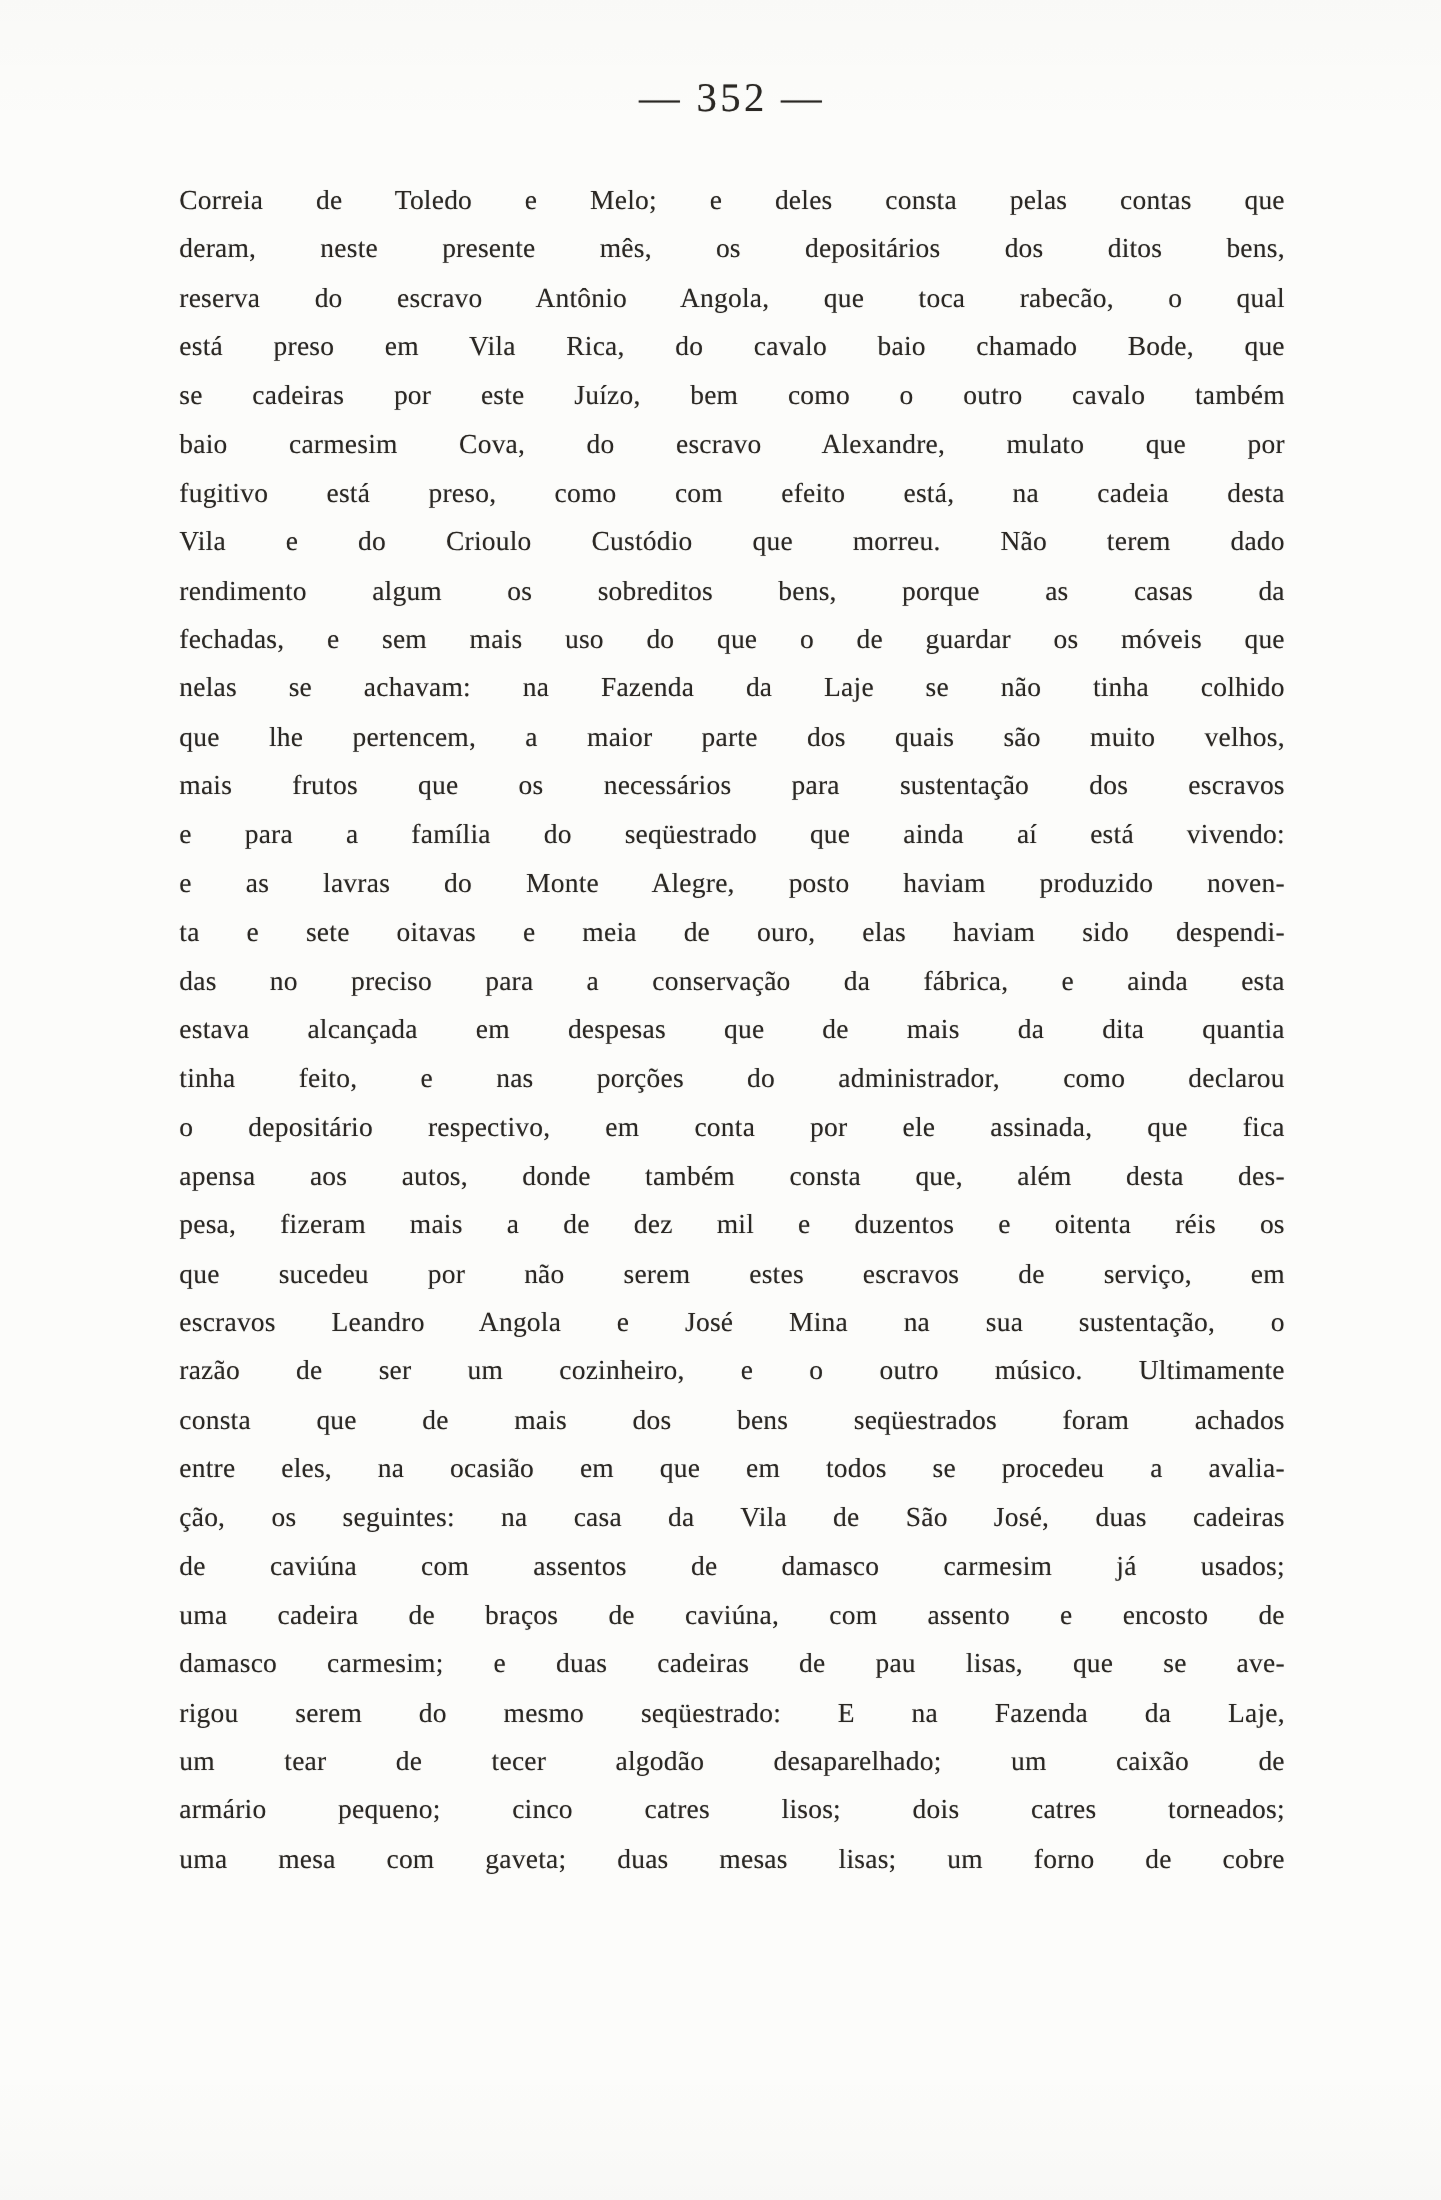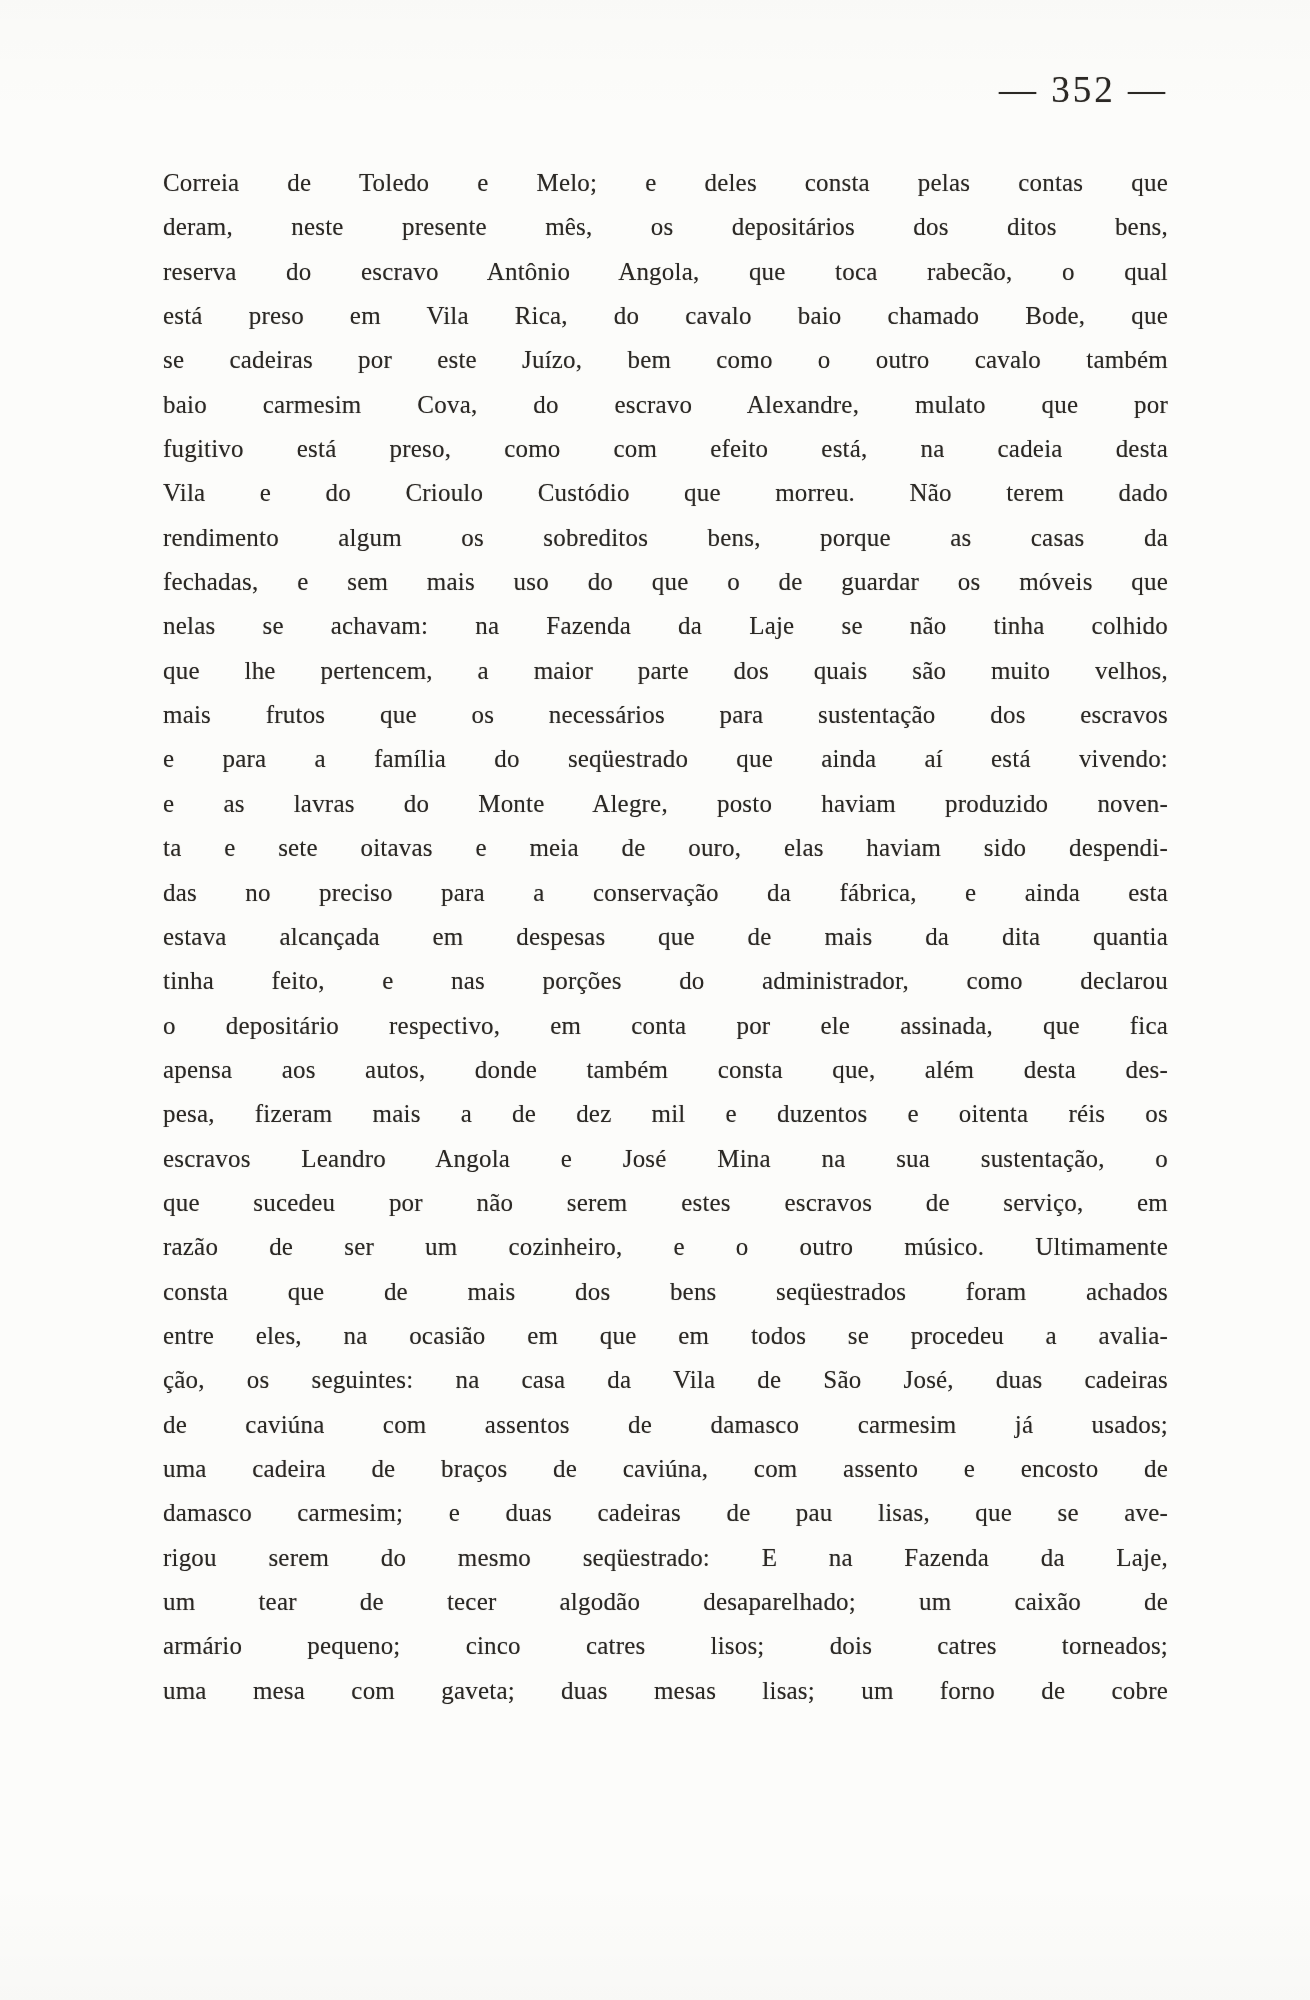--- a/index.html
+++ b/index.html
@@ -14,21 +14,21 @@
     background-image: linear-gradient(180deg, rgba(0,0,0,0.012) 0%, rgba(0,0,0,0) 6%, rgba(0,0,0,0) 94%, rgba(0,0,0,0.015) 100%);
     font-family: "Liberation Serif", serif;
     color: var(--ink, #2b2824);
     overflow: hidden;
   }
   .page-number {
     position: absolute;
     top: 68px;
     left: 163px;
     width: 1005px;
-    text-align: right;
+    text-align: center;
     font-size: 37px;
     letter-spacing: 3px;
     text-shadow: 0 0 1px rgba(38,35,32,0.4);
   }
   .text-block {
     position: absolute;
     top: 161px;
     left: 163px;
     width: 1005px;
     font-size: 25px;
@@ -65,22 +65,22 @@
       <div class="text-line">mais frutos que os necessários para sustentação dos escravos</div>
       <div class="text-line">e para a família do seqüestrado que ainda aí está vivendo:</div>
       <div class="text-line">e as lavras do Monte Alegre, posto haviam produzido noven-</div>
       <div class="text-line">ta e sete oitavas e meia de ouro, elas haviam sido despendi-</div>
       <div class="text-line">das no preciso para a conservação da fábrica, e ainda esta</div>
       <div class="text-line">estava alcançada em despesas que de mais da dita quantia</div>
       <div class="text-line">tinha feito, e nas porções do administrador, como declarou</div>
       <div class="text-line">o depositário respectivo, em conta por ele assinada, que fica</div>
       <div class="text-line">apensa aos autos, donde também consta que, além desta des-</div>
       <div class="text-line">pesa, fizeram mais a de dez mil e duzentos e oitenta réis os</div>
+      <div class="text-line">que sucedeu por não serem estes escravos de serviço, em</div>
       <div class="text-line">escravos Leandro Angola e José Mina na sua sustentação, o</div>
-      <div class="text-line">que sucedeu por não serem estes escravos de serviço, em</div>
       <div class="text-line">razão de ser um cozinheiro, e o outro músico. Ultimamente</div>
       <div class="text-line">consta que de mais dos bens seqüestrados foram achados</div>
       <div class="text-line">entre eles, na ocasião em que em todos se procedeu a avalia-</div>
       <div class="text-line">ção, os seguintes: na casa da Vila de São José, duas cadeiras</div>
       <div class="text-line">de caviúna com assentos de damasco carmesim já usados;</div>
       <div class="text-line">uma cadeira de braços de caviúna, com assento e encosto de</div>
       <div class="text-line">damasco carmesim; e duas cadeiras de pau lisas, que se ave-</div>
       <div class="text-line">rigou serem do mesmo seqüestrado: E na Fazenda da Laje,</div>
       <div class="text-line">um tear de tecer algodão desaparelhado; um caixão de</div>
       <div class="text-line">armário pequeno; cinco catres lisos; dois catres torneados;</div>

